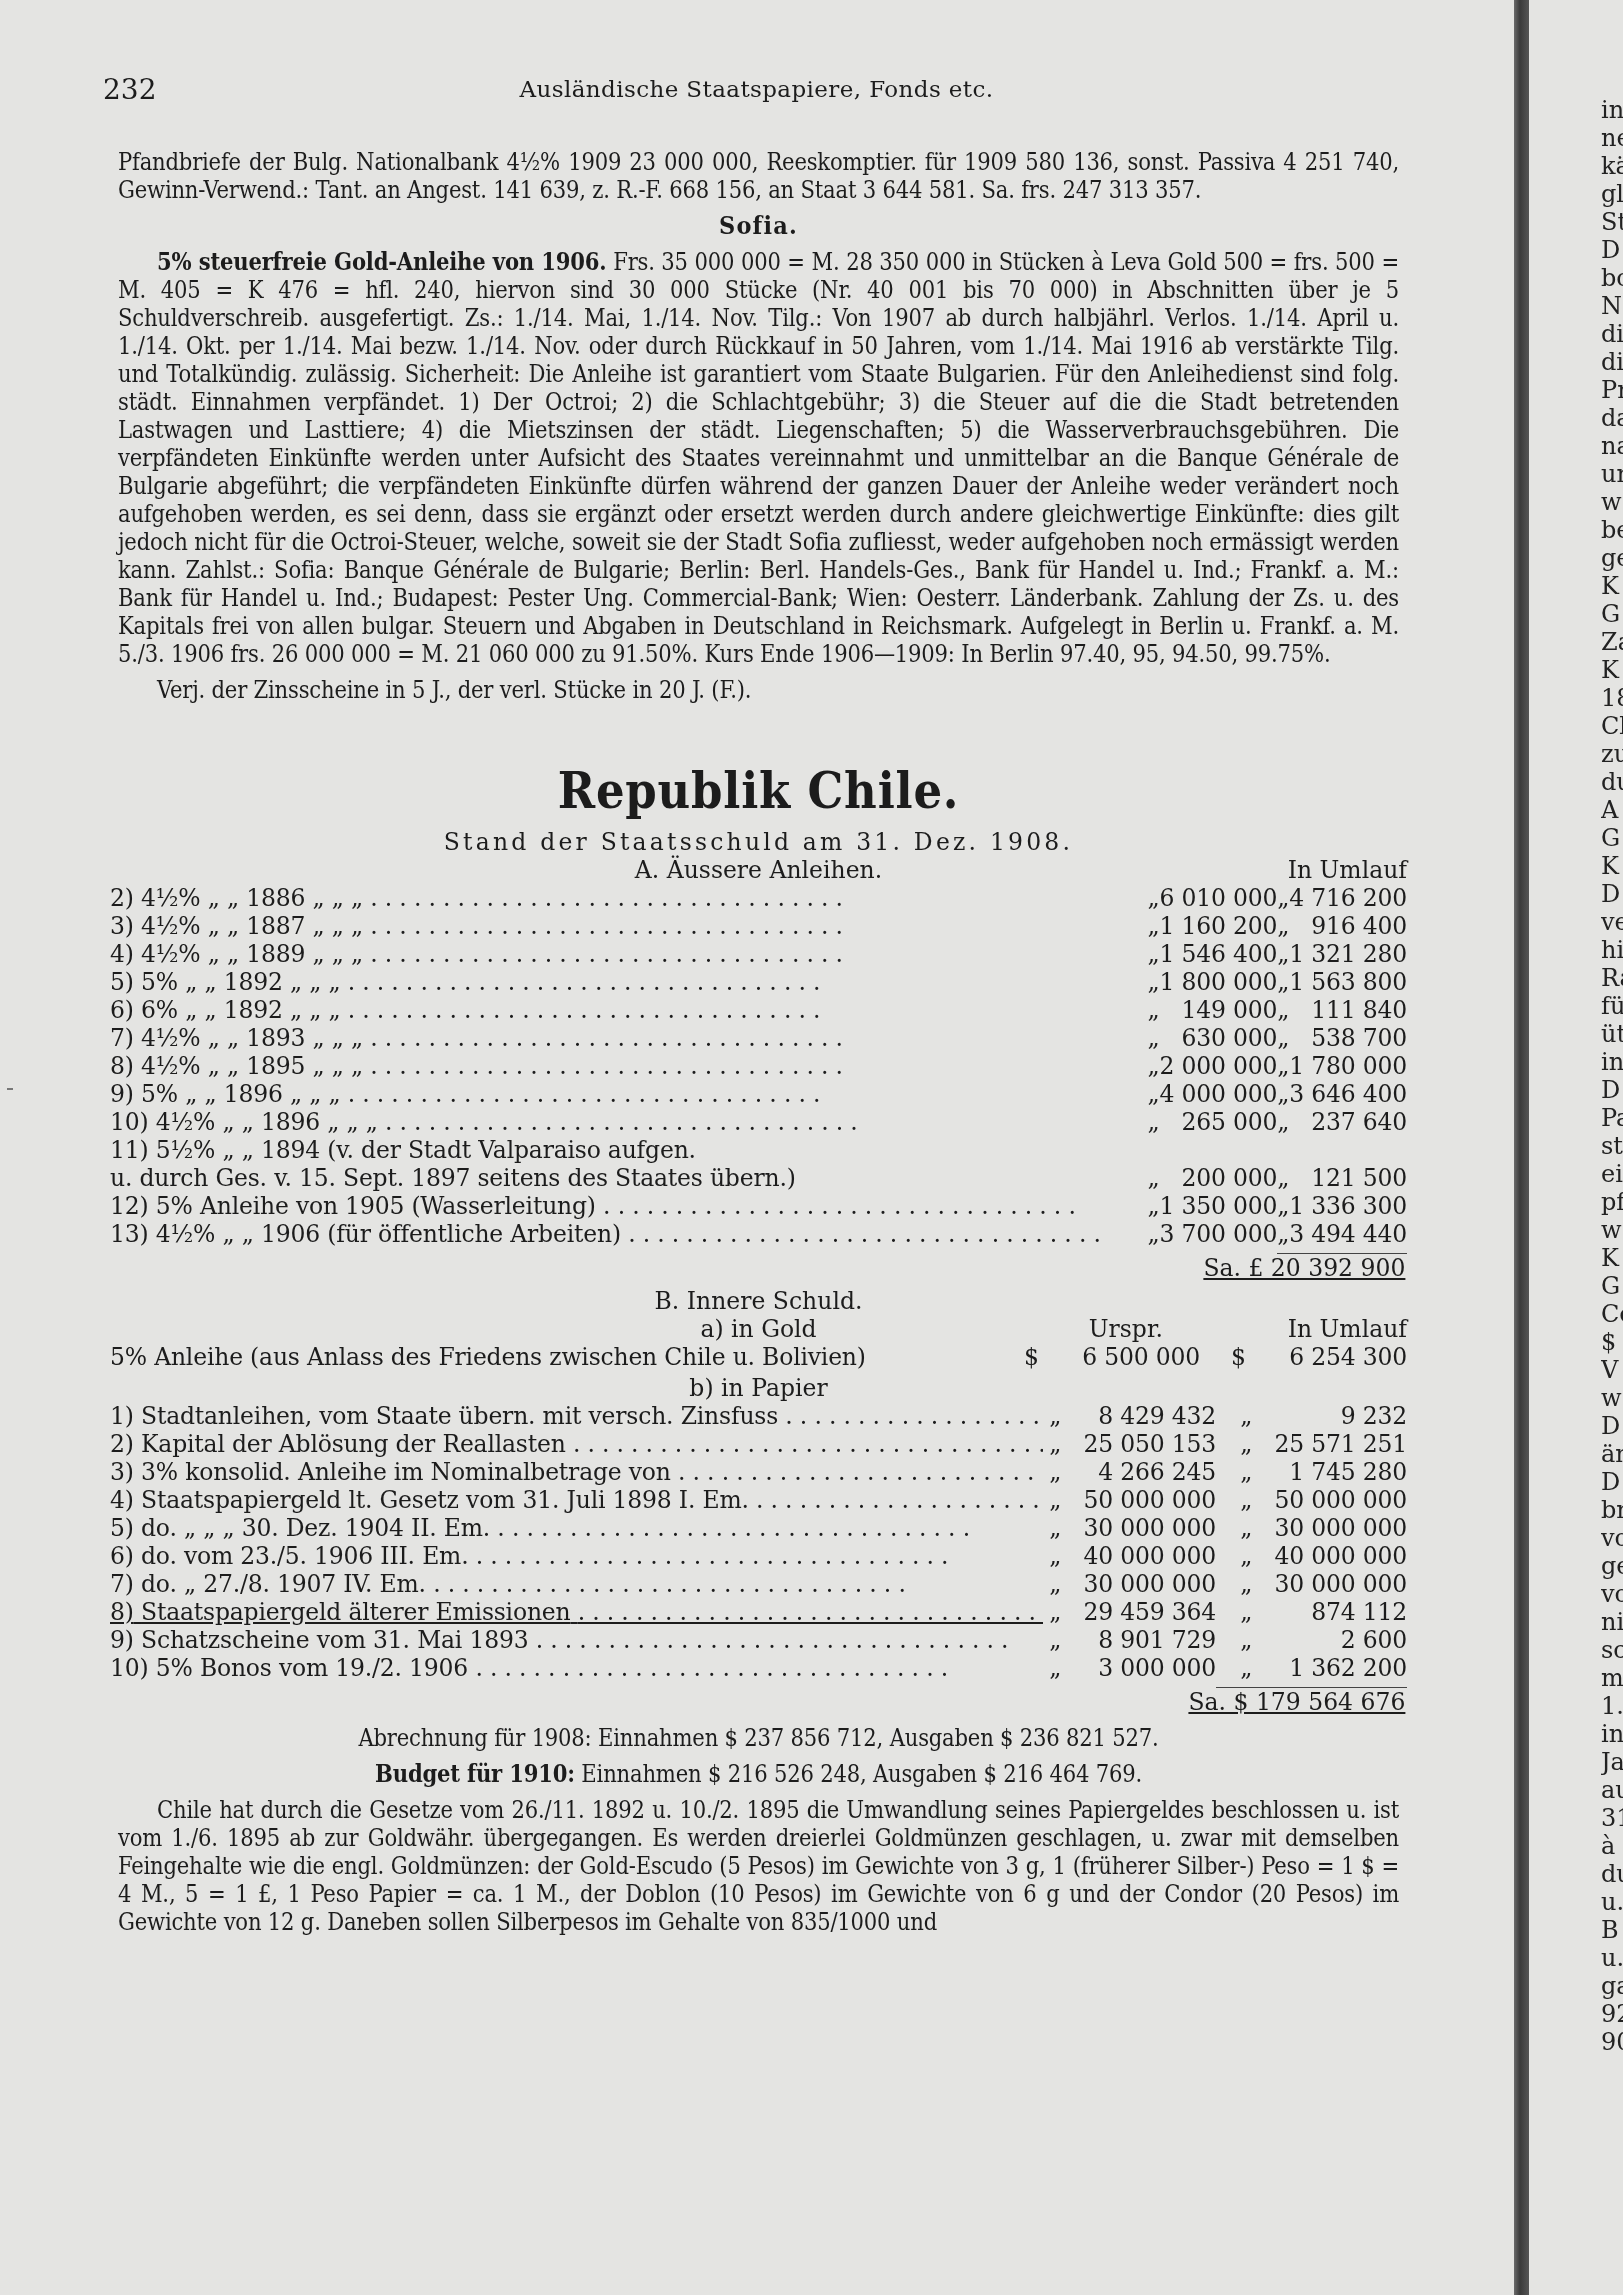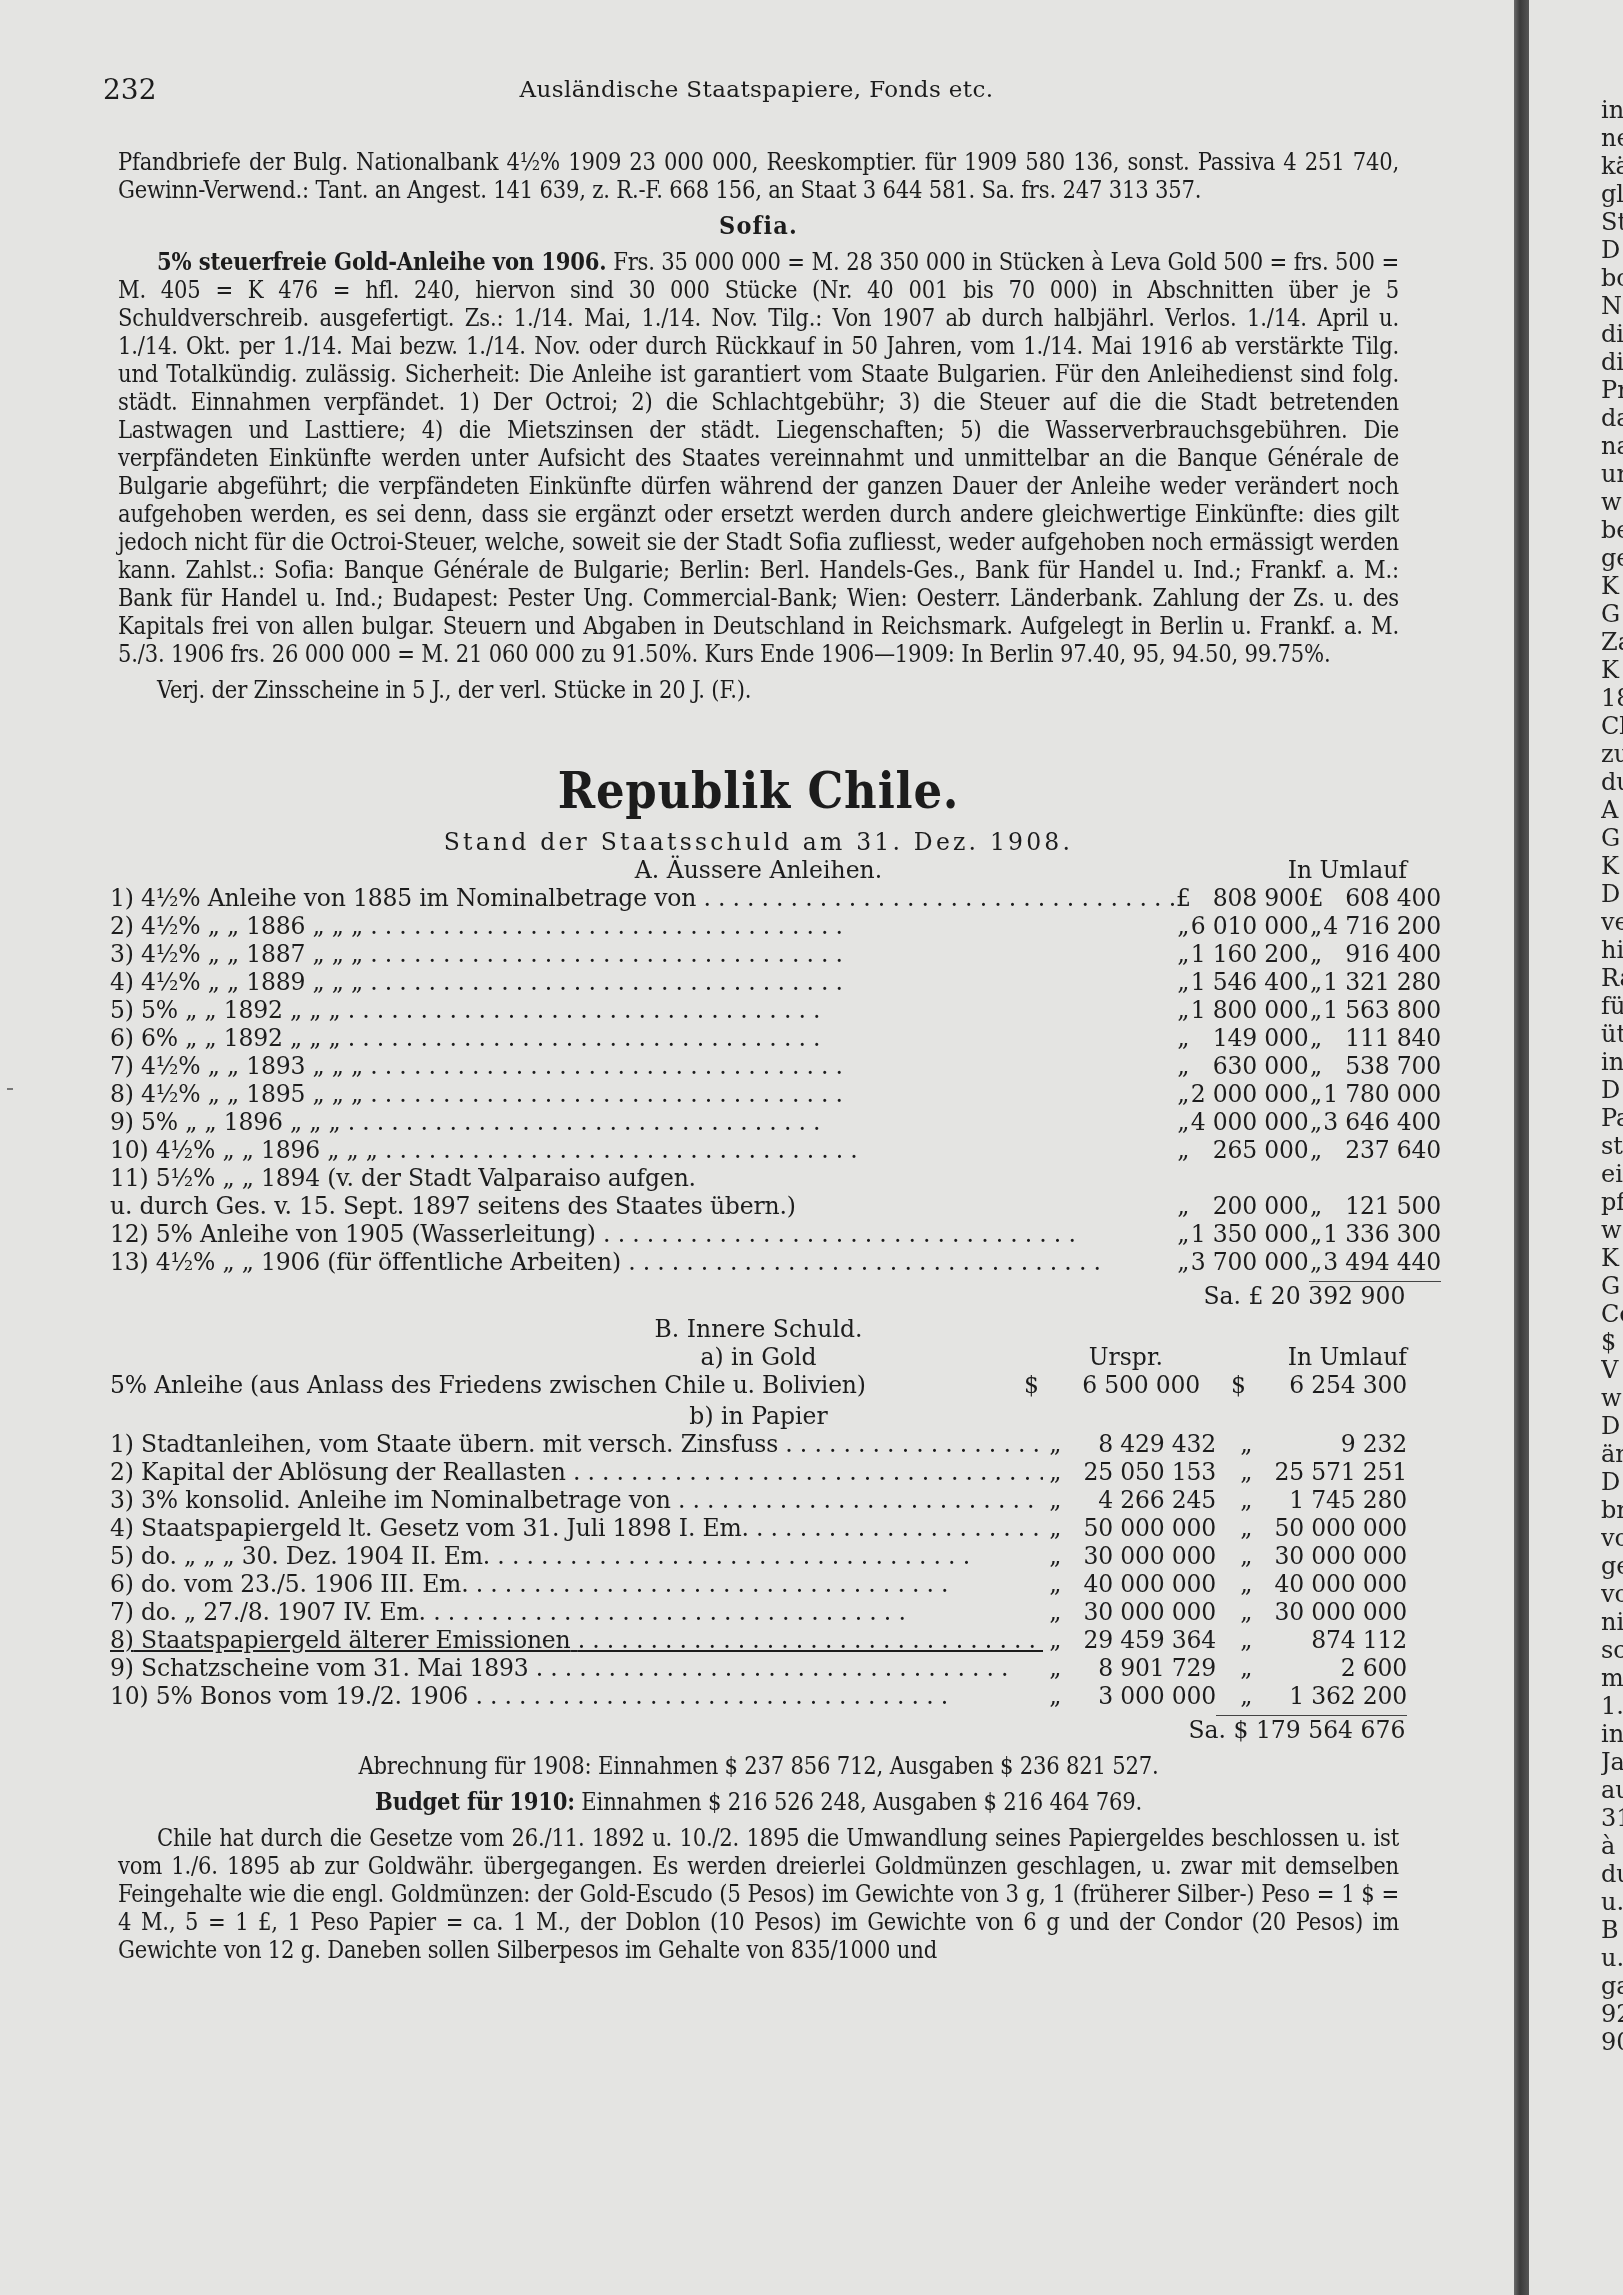--- a/index.html
+++ b/index.html
@@ -39,21 +39,21 @@
   .spaced { letter-spacing: 3.2px; }
 
   table.debt { border-collapse: collapse; width: 100%; font-size: 23.5px; line-height: 28px; letter-spacing: -0.2px; }
   table.debt td { padding: 0; vertical-align: bottom; white-space: nowrap; }
   td.num { text-align: right; width: 154px; }
   td.cur { text-align: center; width: 29px; }
   td.gap { width: 24px; }
   td.lbl { overflow: hidden; }
   .dots::after { content: " . . . . . . . . . . . . . . . . . . . . . . . . . . . . . . . . ."; }
   .rule-row td.rule { border-bottom: 1.6px solid #444; height: 4.9px; }
-  .sum { text-align: right; font-size: 23.5px; line-height: 28px; margin: 0; padding-right: 1.6px; }
+  .sum { text-align: right; font-size: 23.5px; line-height: 28px; margin: 0; padding-right: 1.6px; text-decoration: underline; }
   .subhead { text-align: center; font-size: 23.5px; line-height: 28px; margin: 0; }
   .colheads { position: relative; height: 28px; font-size: 23.5px; line-height: 28px; }
 </style>
 </head>
 <body>
 
 <div class="page">
 
   <div class="left-mark"></div>
 
@@ -78,33 +78,20 @@
     <p class="p center big-title">Republik Chile.</p>
     <p class="subhead spaced">Stand der Staatsschuld am 31. Dez. 1908.</p>
 
     <div class="colheads">
       <span style="position:absolute;left:0;right:0;text-align:center;">A. Äussere Anleihen.</span>
       <span style="position:absolute;right:0;">In Umlauf</span>
     </div>
 
     <table class="debt">
       <tbody id="ext-body">
-          <tr>
-            <td class="lbl" style="width: 100%; white-space: nowrap; overflow: hidden;">
-         <span>1)</span>
-         <span>4½%</span>
-         <span>Anleihe von 1885 im Nominalbetrage von</span>
-         <span class="dots"></span>
-       </td>
-       <td class="cur">£</td>
-       <td class="num">808 900</td>
-       <td class="gap"></td>
-       <td class="cur">£</td>
-       <td class="num">608 400</td>
-          </tr>
           <tr>
             <td class="lbl" style="width: 100%; white-space: nowrap; overflow: hidden;">
          <span>2)</span>
          <span>4½%</span>
          <span>„  „ 1886  „  „  „</span>
          <span class="dots"></span>
        </td>
        <td class="cur">„</td>
        <td class="num">6 010 000</td>
        <td class="gap"></td>

